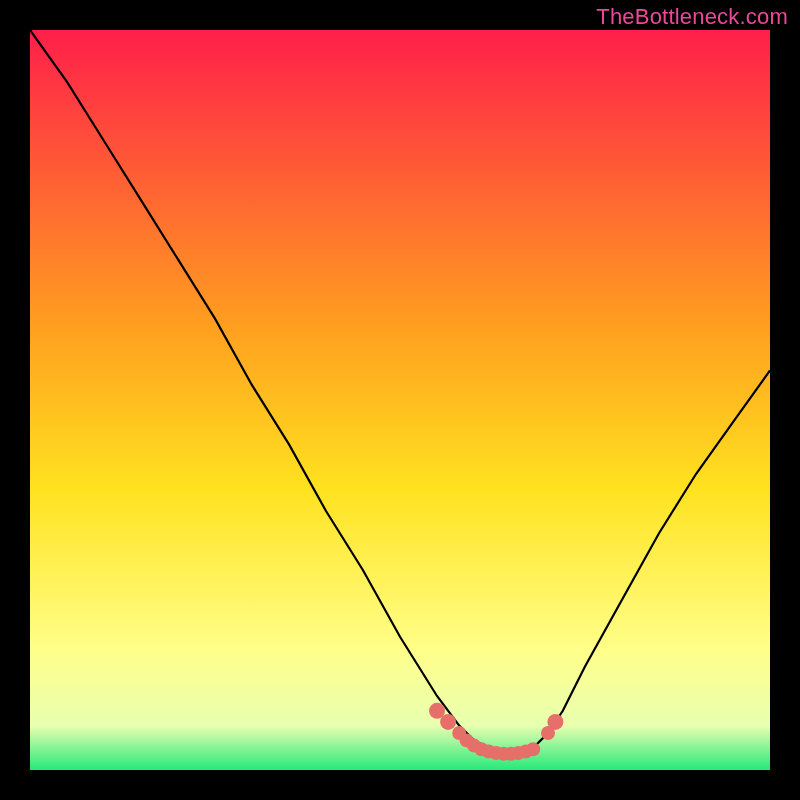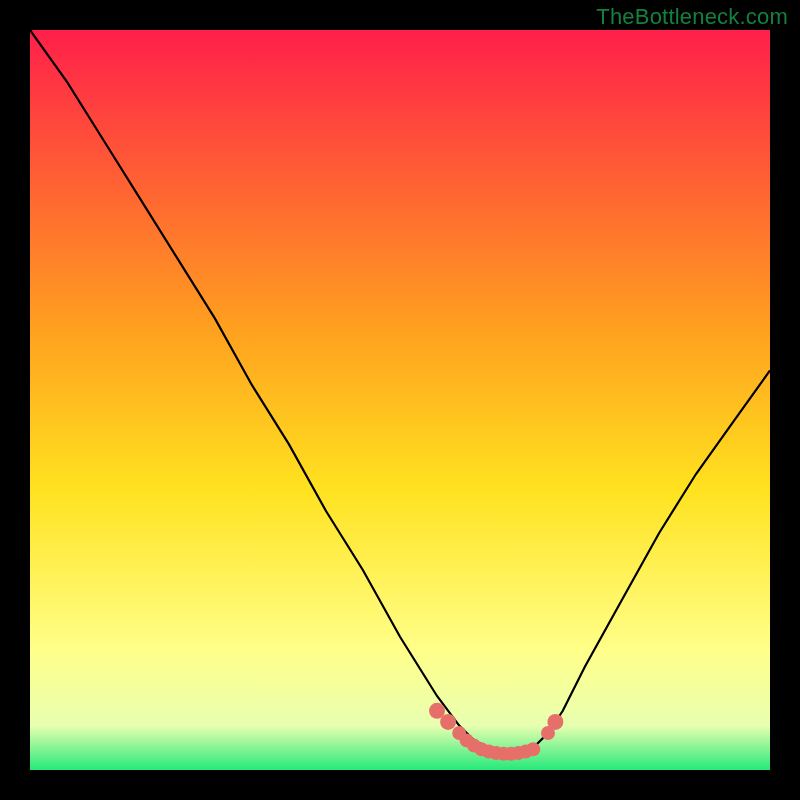--- a/index.html
+++ b/index.html
@@ -23,21 +23,21 @@
     position: absolute;
     left: 30px;
     top: 30px;
     width: 740px;
     height: 740px;
   }
   .watermark {
     position: absolute;
     top: 4px;
     right: 12px;
-    color: #15803d;
+    color: #ec4899;
     font-size: 22px;
     font-weight: 500;
     letter-spacing: 0.2px;
     user-select: none;
   }
 </style>
 </head>
 <body>
 
 <div class="frame">

